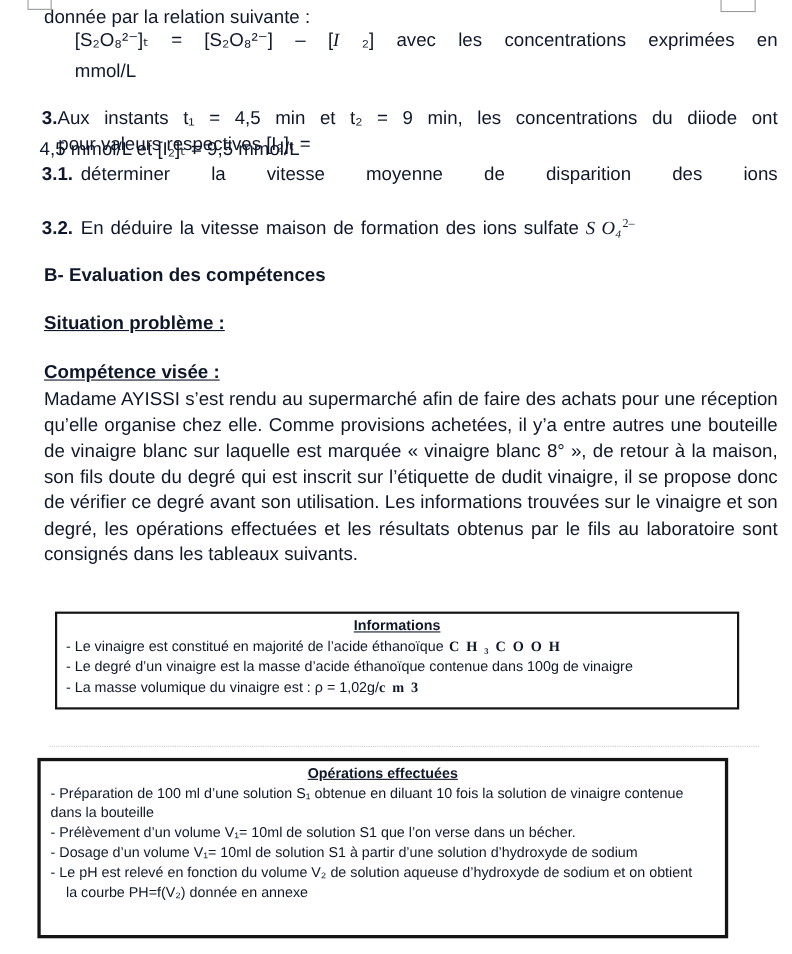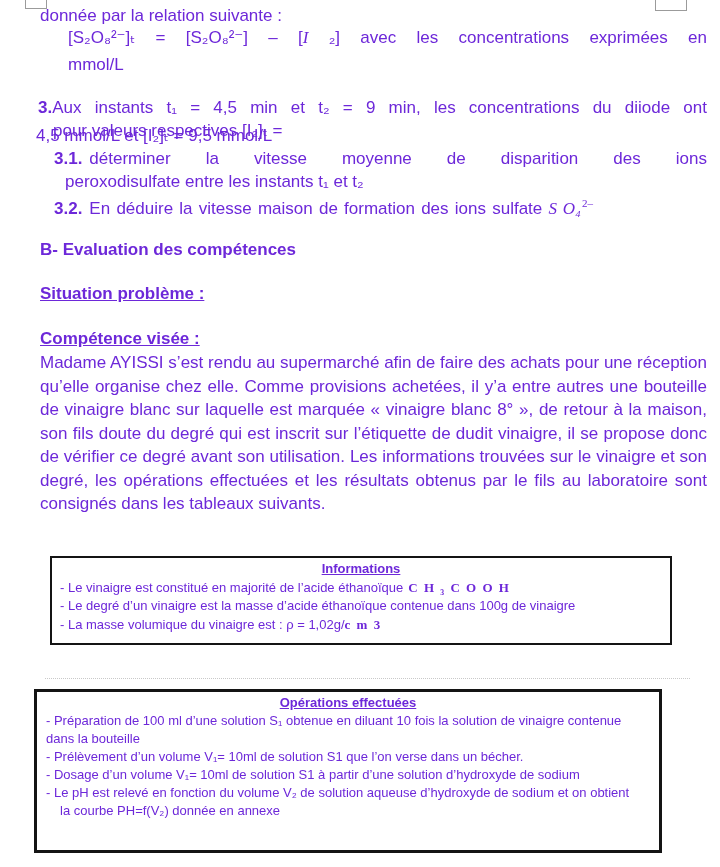--- a/index.html
+++ b/index.html
@@ -1,30 +1,30 @@
 <!DOCTYPE html>
 <html><head>
 <meta charset="utf-8">
 <style>
   html,body{margin:0;padding:0;background:#ffffff;}
   .doc{
     position:relative;width:720px;height:867px;background:#ffffff;
-    color:#6d28d9;font-family:"Liberation Sans","DejaVu Sans",sans-serif;
+    color:#0f172a;font-family:"Liberation Sans","DejaVu Sans",sans-serif;
     font-size:17px;overflow:hidden;
   }
   .abs{position:absolute;}
   .b{font-weight:700;}
   .u{text-decoration:underline;}
   .lh{line-height:23px;}
   .just{text-align:justify;text-align-last:justify;}
   .serif-it{font-family:"Liberation Serif","DejaVu Serif",serif;font-style:italic;}
   .chem{font-family:"Liberation Serif","DejaVu Serif",serif;font-weight:700;letter-spacing:1.5px;margin-left:5px;}
   .fsup{font-family:"Liberation Serif","DejaVu Serif",serif;vertical-align:super;font-size:11px;font-weight:400;margin-left:1px;}
   .num{font-weight:700;}
-  .sp{margin-right:7px;margin-left:16px;}
+  .sp{margin-right:7px;}
   
   .frow{display:flex;justify-content:space-between;align-items:baseline;}
   .frow span{white-space:pre;}
   
   .box{border:2.5px solid #141414;background:#ffffff;font-size:13px;line-height:18.5px;}
   .box .title{text-align:center;font-weight:700;text-decoration:underline;margin:1px 0 0 0;}
   .box .item{white-space:normal;}
   .indent2{padding-left:15px;}
   .frag{border:1.5px solid #9b9b9b;background:#fff;}
   .dotline{border-top:1px dotted #c9c9c9;height:0;}
@@ -56,21 +56,20 @@
   <div class="abs lh" style="left:68px;top:53px;">mmol/L</div>
 
   <div class="abs lh" style="left:38px;right:13px;top:96px;">
     <div class="just"><span class="num">3.</span><span>Aux instants t₁ = 4,5 min et t₂ = 9 min, les concentrations du diiode ont</span></div>
     <div class="indent2">pour valeurs respectives [I₂]ₜ =</div>
   </div>
   <div class="abs lh" style="left:36px;top:124px;">4,5 mmol/L et [I₂]ₜ = 9,5 mmol/L</div>
 
   <div class="abs lh" style="left:38px;right:13px;top:147px;">
     <div class="just"><span class="num sp">3.1.</span><span>déterminer la vitesse moyenne de disparition des ions</span></div>
-    <div style="padding-left:27px;">peroxodisulfate entre les instants t₁ et t₂</div>
   </div>
 
   <div class="abs lh" style="left:38px;right:10px;top:192px;word-spacing:1.5px;">
     <span class="num sp">3.2.</span><span>En déduire la vitesse maison de formation des ions sulfate</span>
     <span class="serif-it">S O₄</span><span class="fsup">2–</span>
   </div>
 
   <div class="abs b" style="left:40px;top:240px;">B- Evaluation des compétences</div>
   <div class="abs b u" style="left:40px;top:329px;">Compétence visée :</div>
   <div class="abs b u" style="left:40px;top:284px;">Situation problème :</div>

